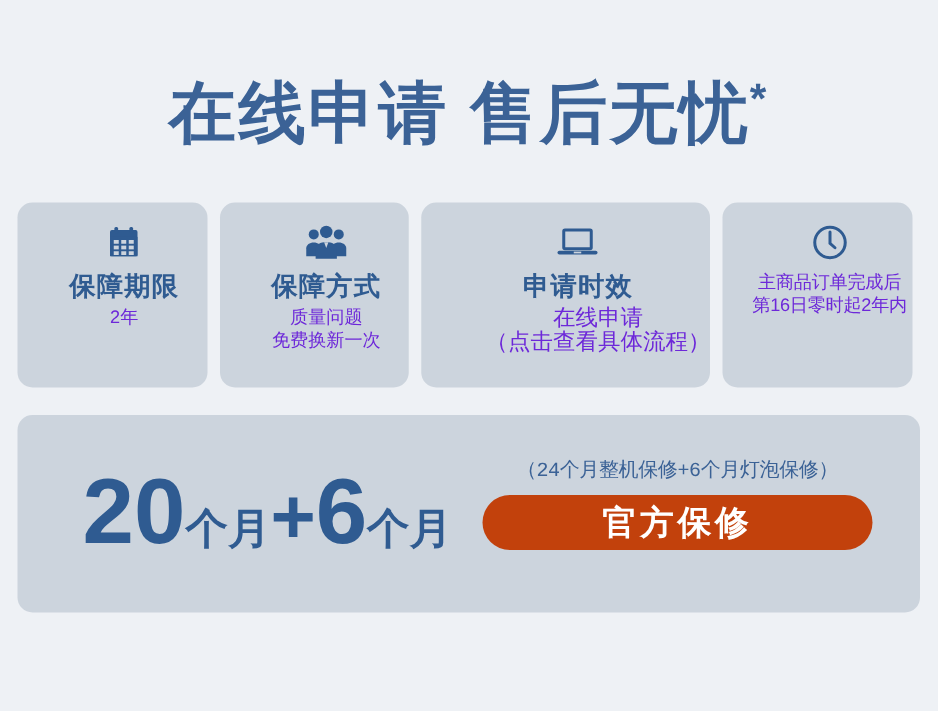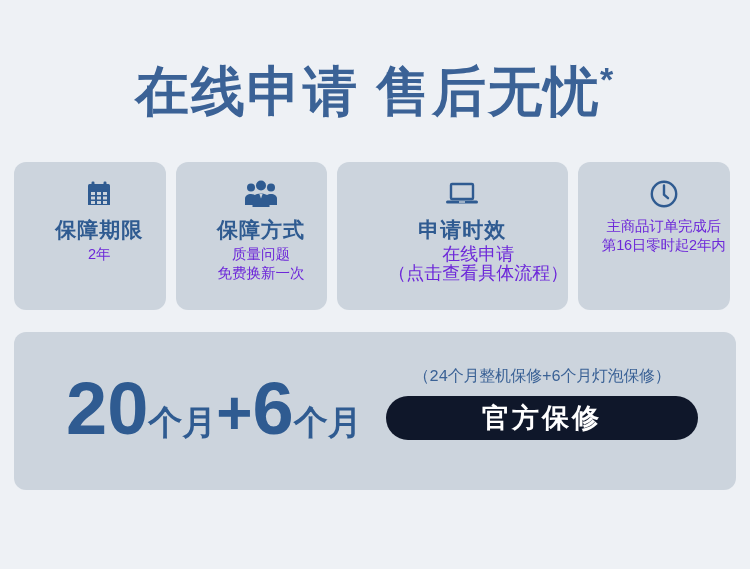--- a/index.html
+++ b/index.html
@@ -102,21 +102,21 @@
     color:#3b6296;
     white-space:nowrap;
     line-height:22px;
     letter-spacing:-0.3px;
     font-family:Liberation Mono, monospace;
   }
   .pill{
     margin-top:8px;
     height:44px;
     border-radius:22px;
-    background:#0f172a;
+    background:#c2410c;
     color:#ffffff;
     font-size:27px;
     font-weight:bold;
     letter-spacing:3px;
     display:flex; align-items:center; justify-content:center;
   }
 
   
   .footer{
     position:absolute;

